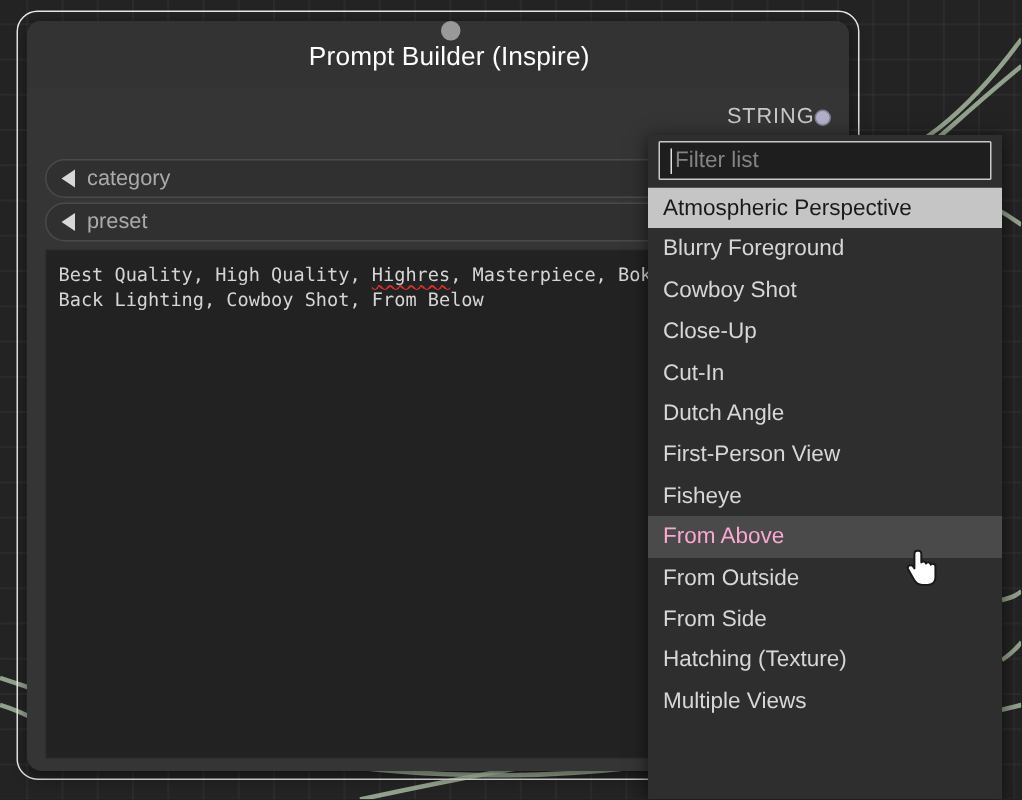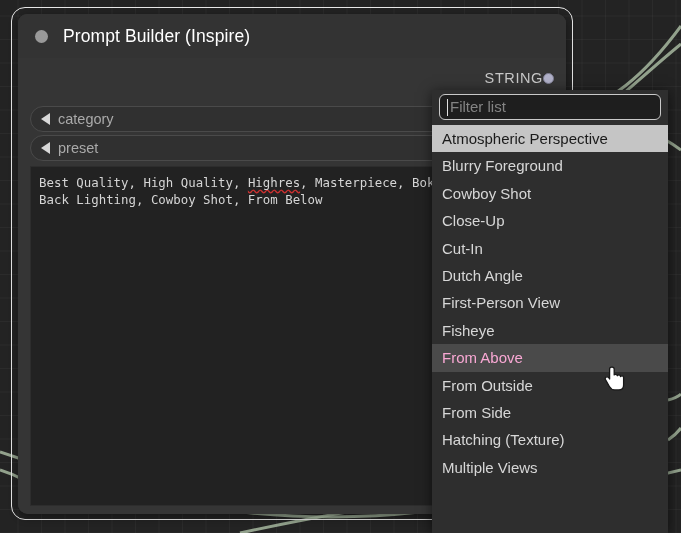--- a/index.html
+++ b/index.html
@@ -57,20 +57,21 @@
     box-shadow: 0 3px 10px rgba(0,0,0,0.45);
   }
   #node-titlebar {
     position: absolute;
     left: 0; top: 0;
     width: 100%;
     height: 44px;
     background: #333333;
     display: flex;
     align-items: center;
+    flex-direction: column;
   }
   #collapse-dot {
     width: 13px; height: 13px;
     border-radius: 50%;
     background: #999999;
     margin-left: 17px;
   }
   #node-title {
     color: #ffffff;
     font-size: 17.5px;
@@ -198,21 +199,21 @@
     height: 33px;
     display: flex;
     align-items: center;
     justify-content: center;
   }
   #filter-input {
     width: 222px;
     height: 26px;
     background: #1e1e1e;
     border: 1.5px solid #c9c9c9;
-    border-radius: 6px;
+    border-radius: 1px;
     box-sizing: border-box;
     display: flex;
     align-items: center;
     position: relative;
   }
   #filter-caret {
     position: absolute;
     left: 7px;
     top: 4px;
     width: 1px;

